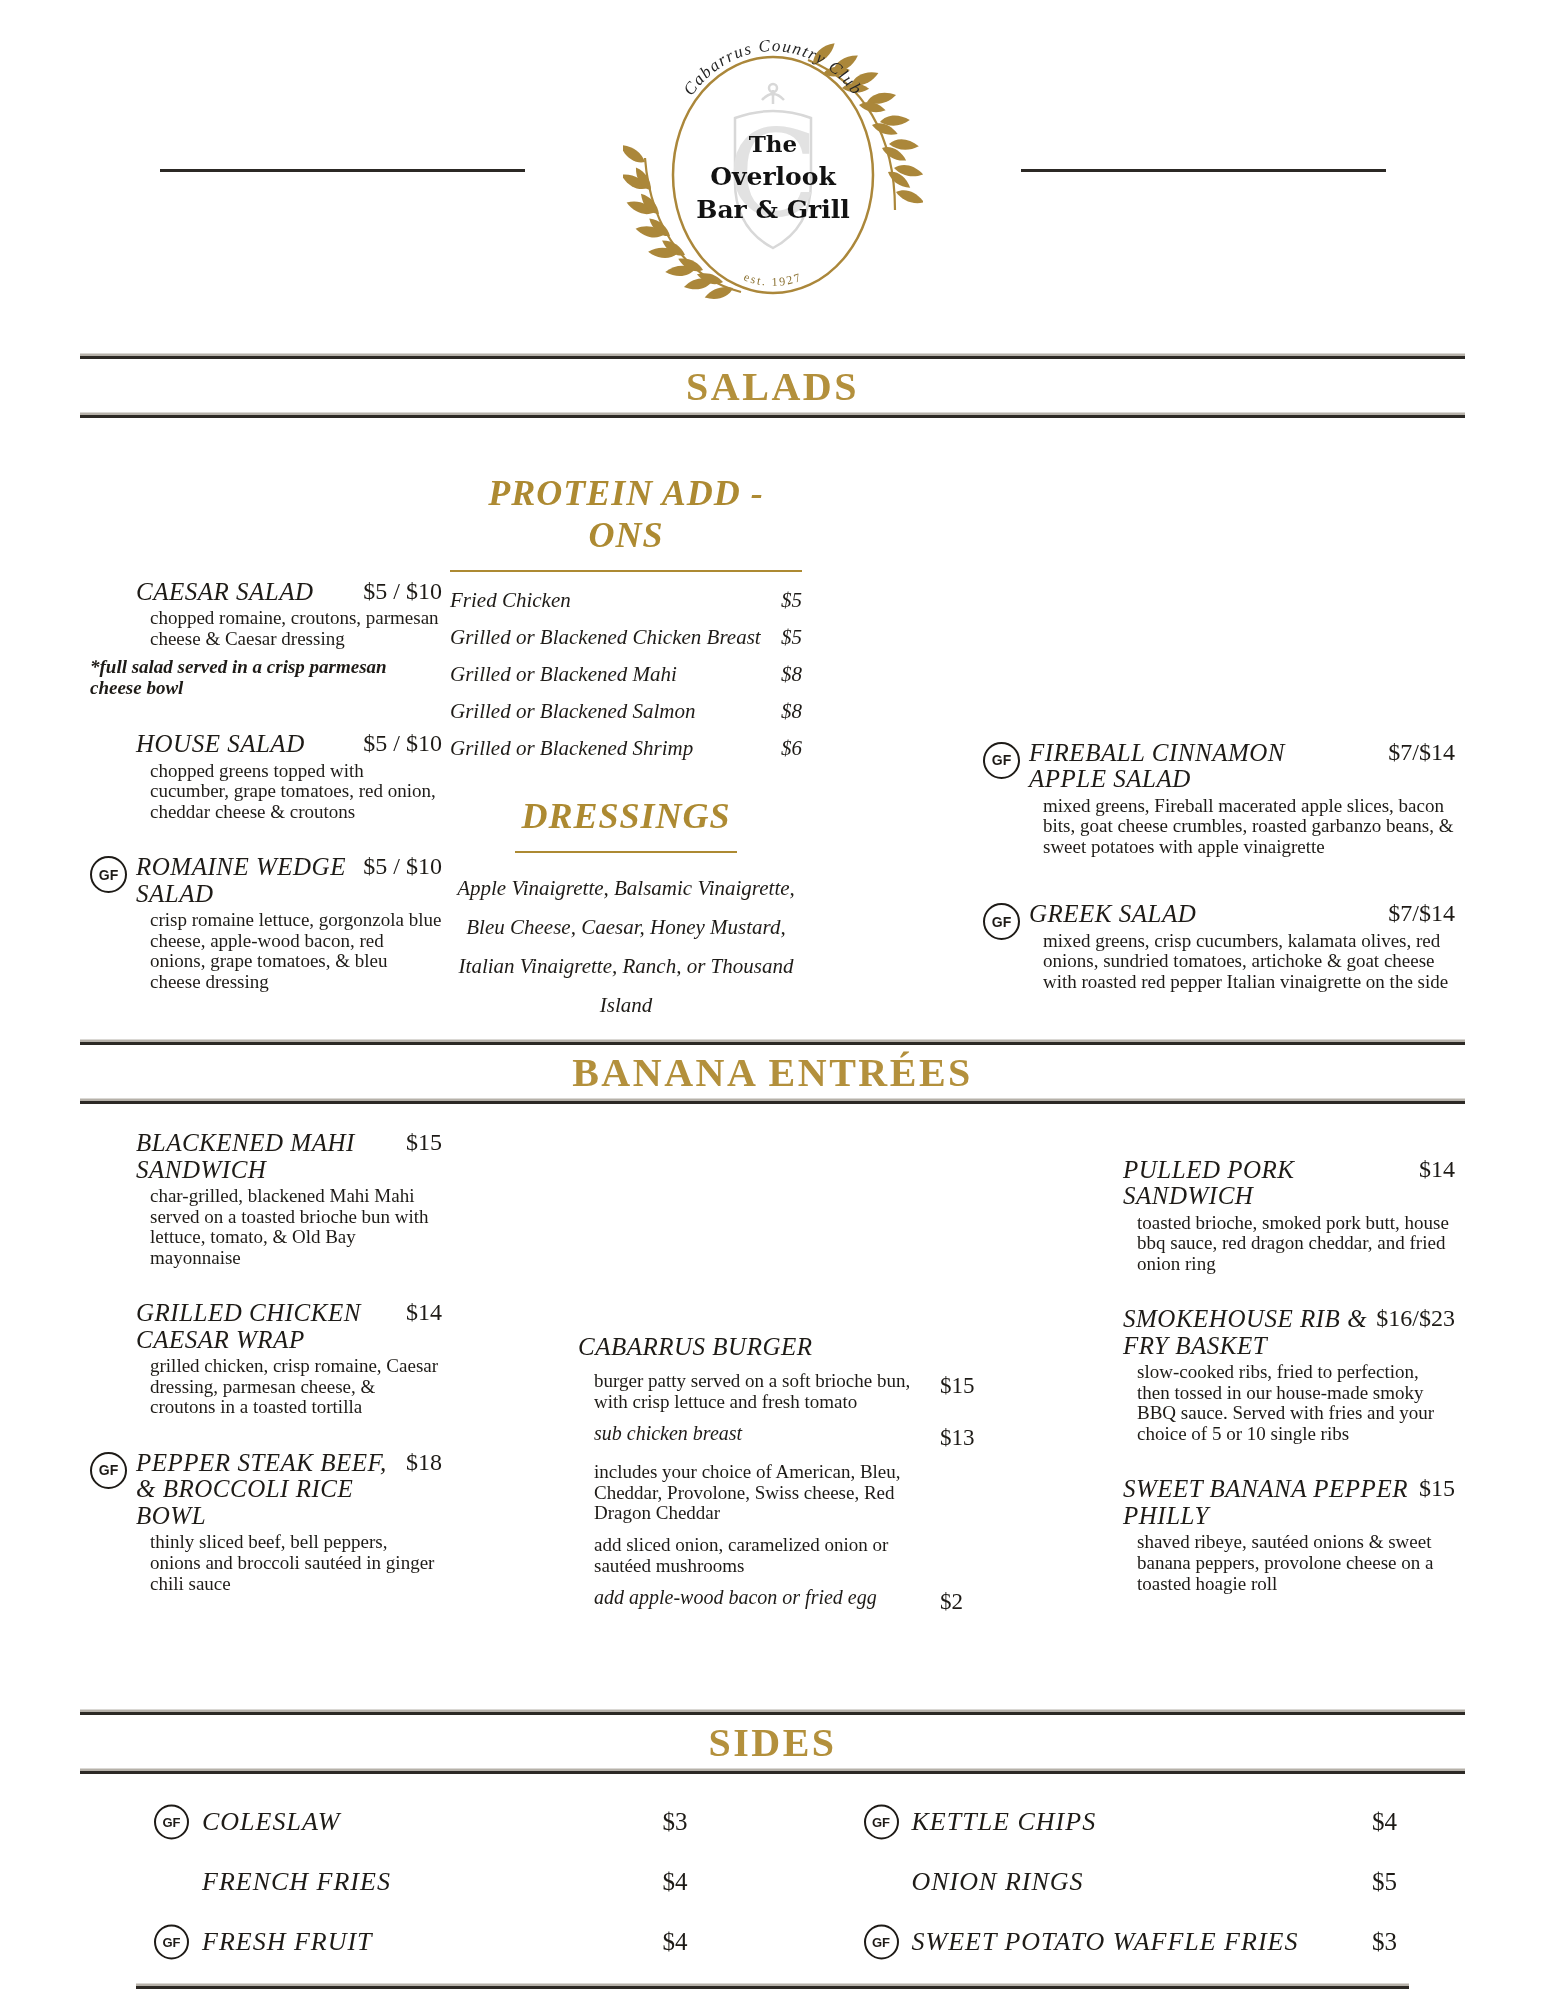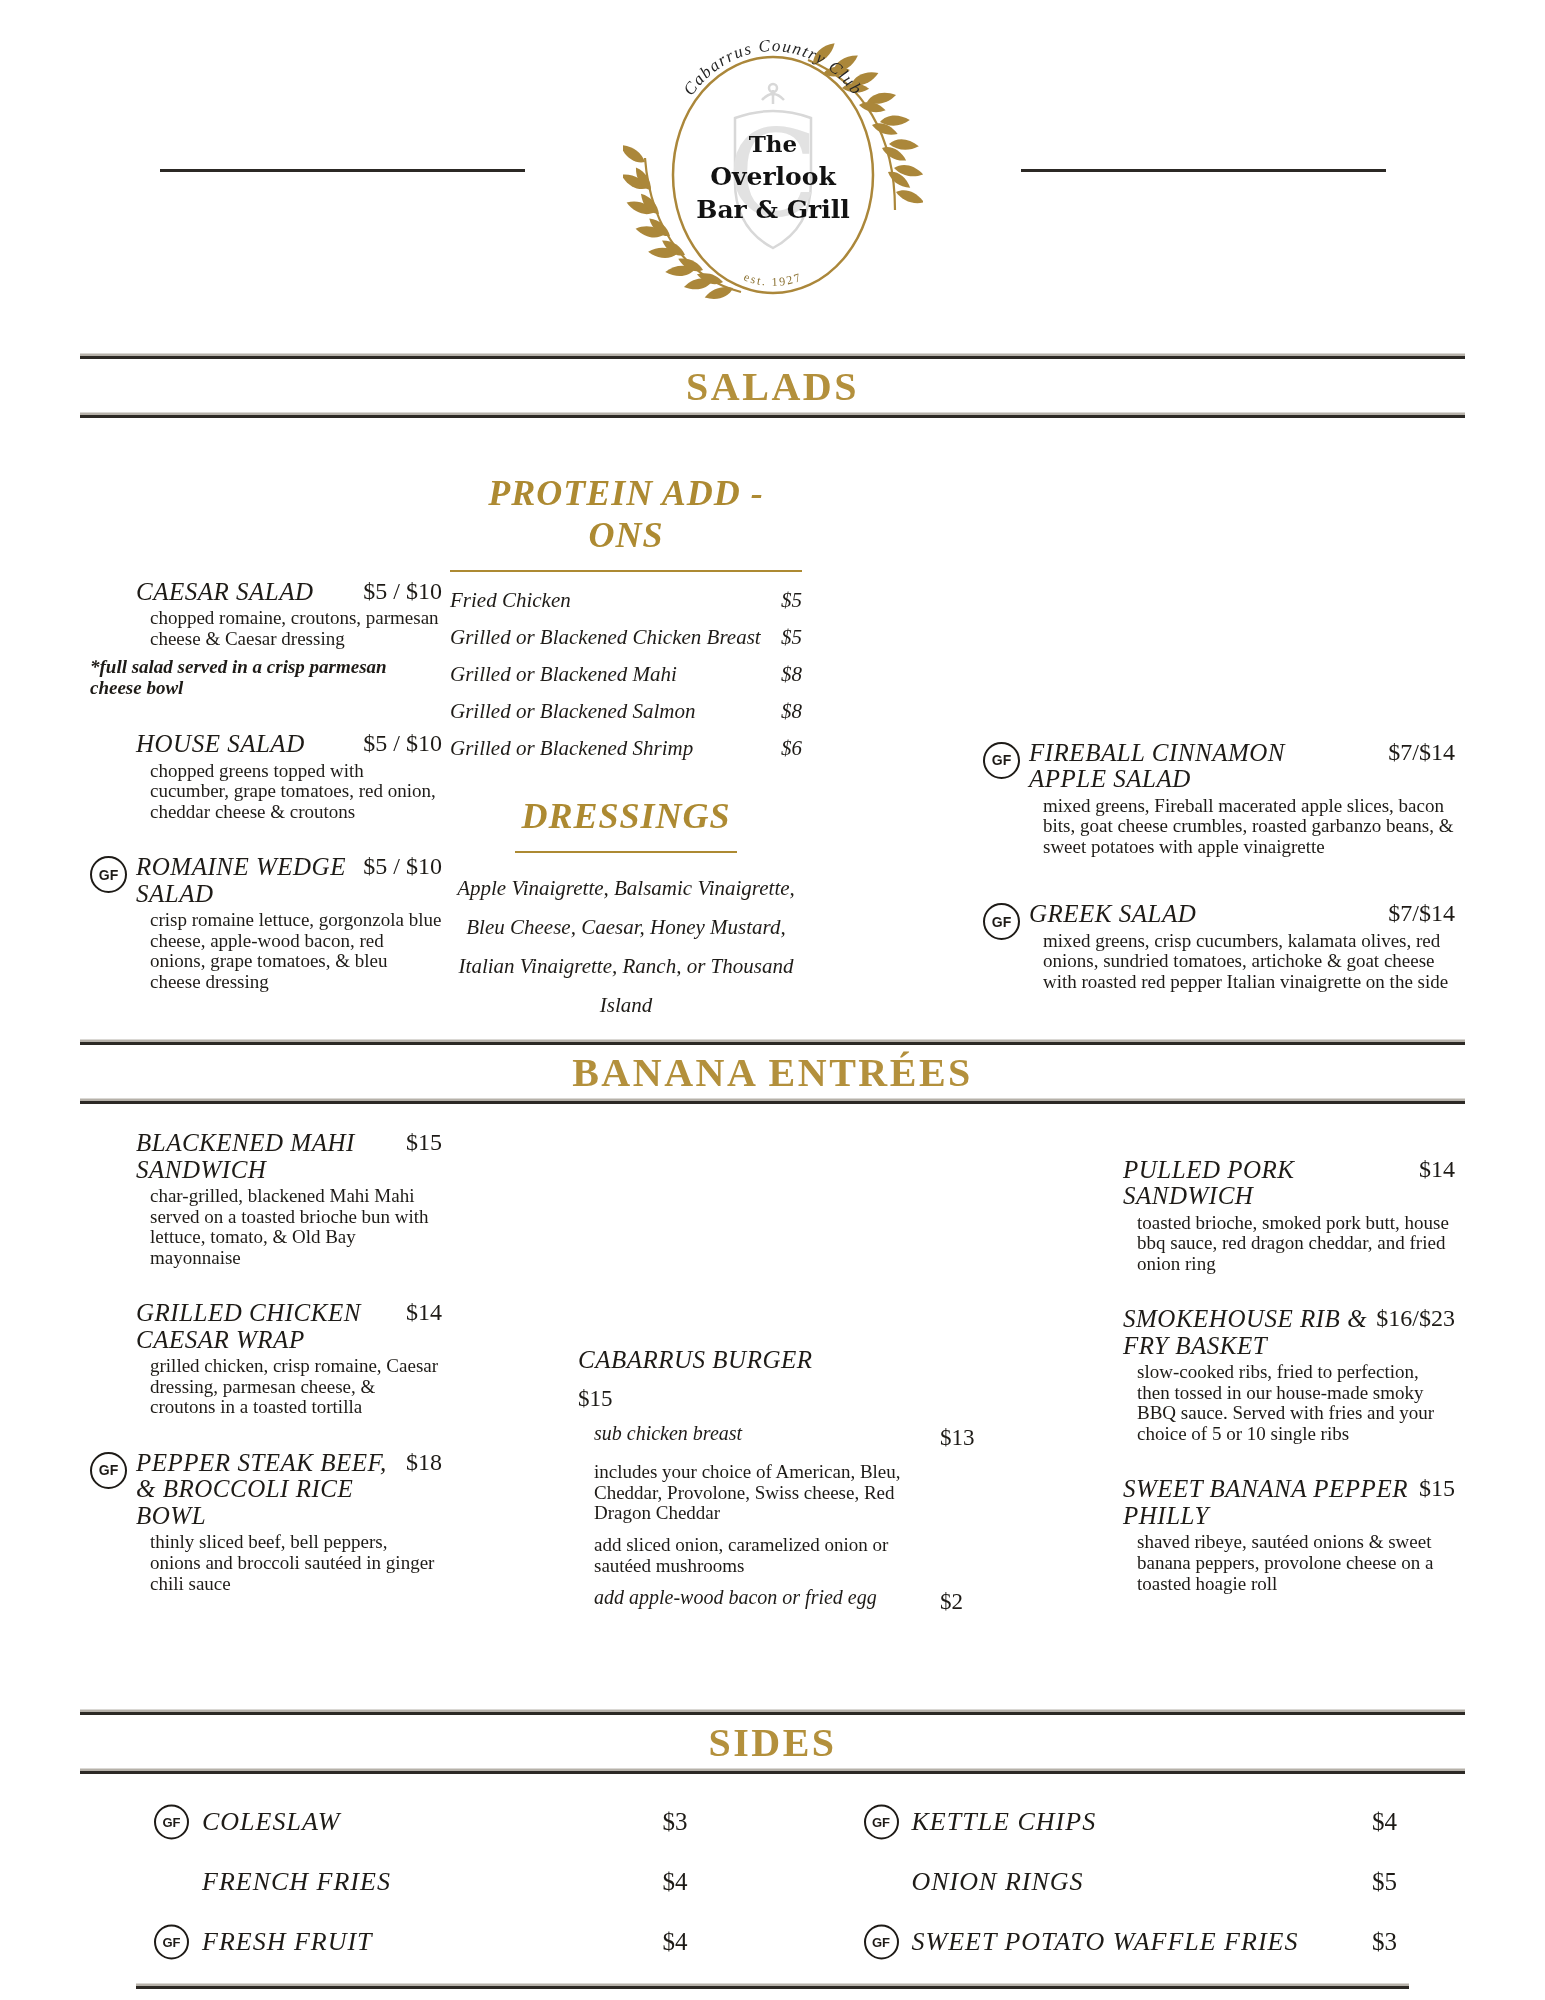--- a/index.html
+++ b/index.html
@@ -275,20 +275,21 @@
           <h3 class="item-name">PEPPER STEAK BEEF, &amp; BROCCOLI RICE BOWL</h3>
           <span class="item-price">$18</span>
         </div>
         <p class="item-desc">thinly sliced beef, bell peppers, onions and broccoli sautéed in ginger chili sauce</p>
       </div>
     </div>
 
     <div class="ent-c2">
       <h3 class="burger-name">CABARRUS BURGER</h3>
       <div class="burger-row">
+        <p class="burger-text" style="margin:0;">burger patty served on a soft brioche bun, with crisp lettuce and fresh tomato</p>
         <span class="burger-price">$15</span>
       </div>
       <div class="burger-row">
         <p class="burger-text it" style="margin:0;font-style:italic;">sub chicken breast</p>
         <span class="burger-price">$13</span>
       </div>
       <div class="burger-row">
         <p class="burger-text" style="margin:0;">includes your choice of American, Bleu, Cheddar, Provolone, Swiss cheese, Red Dragon Cheddar</p>
         <span class="burger-price"></span>
       </div>

